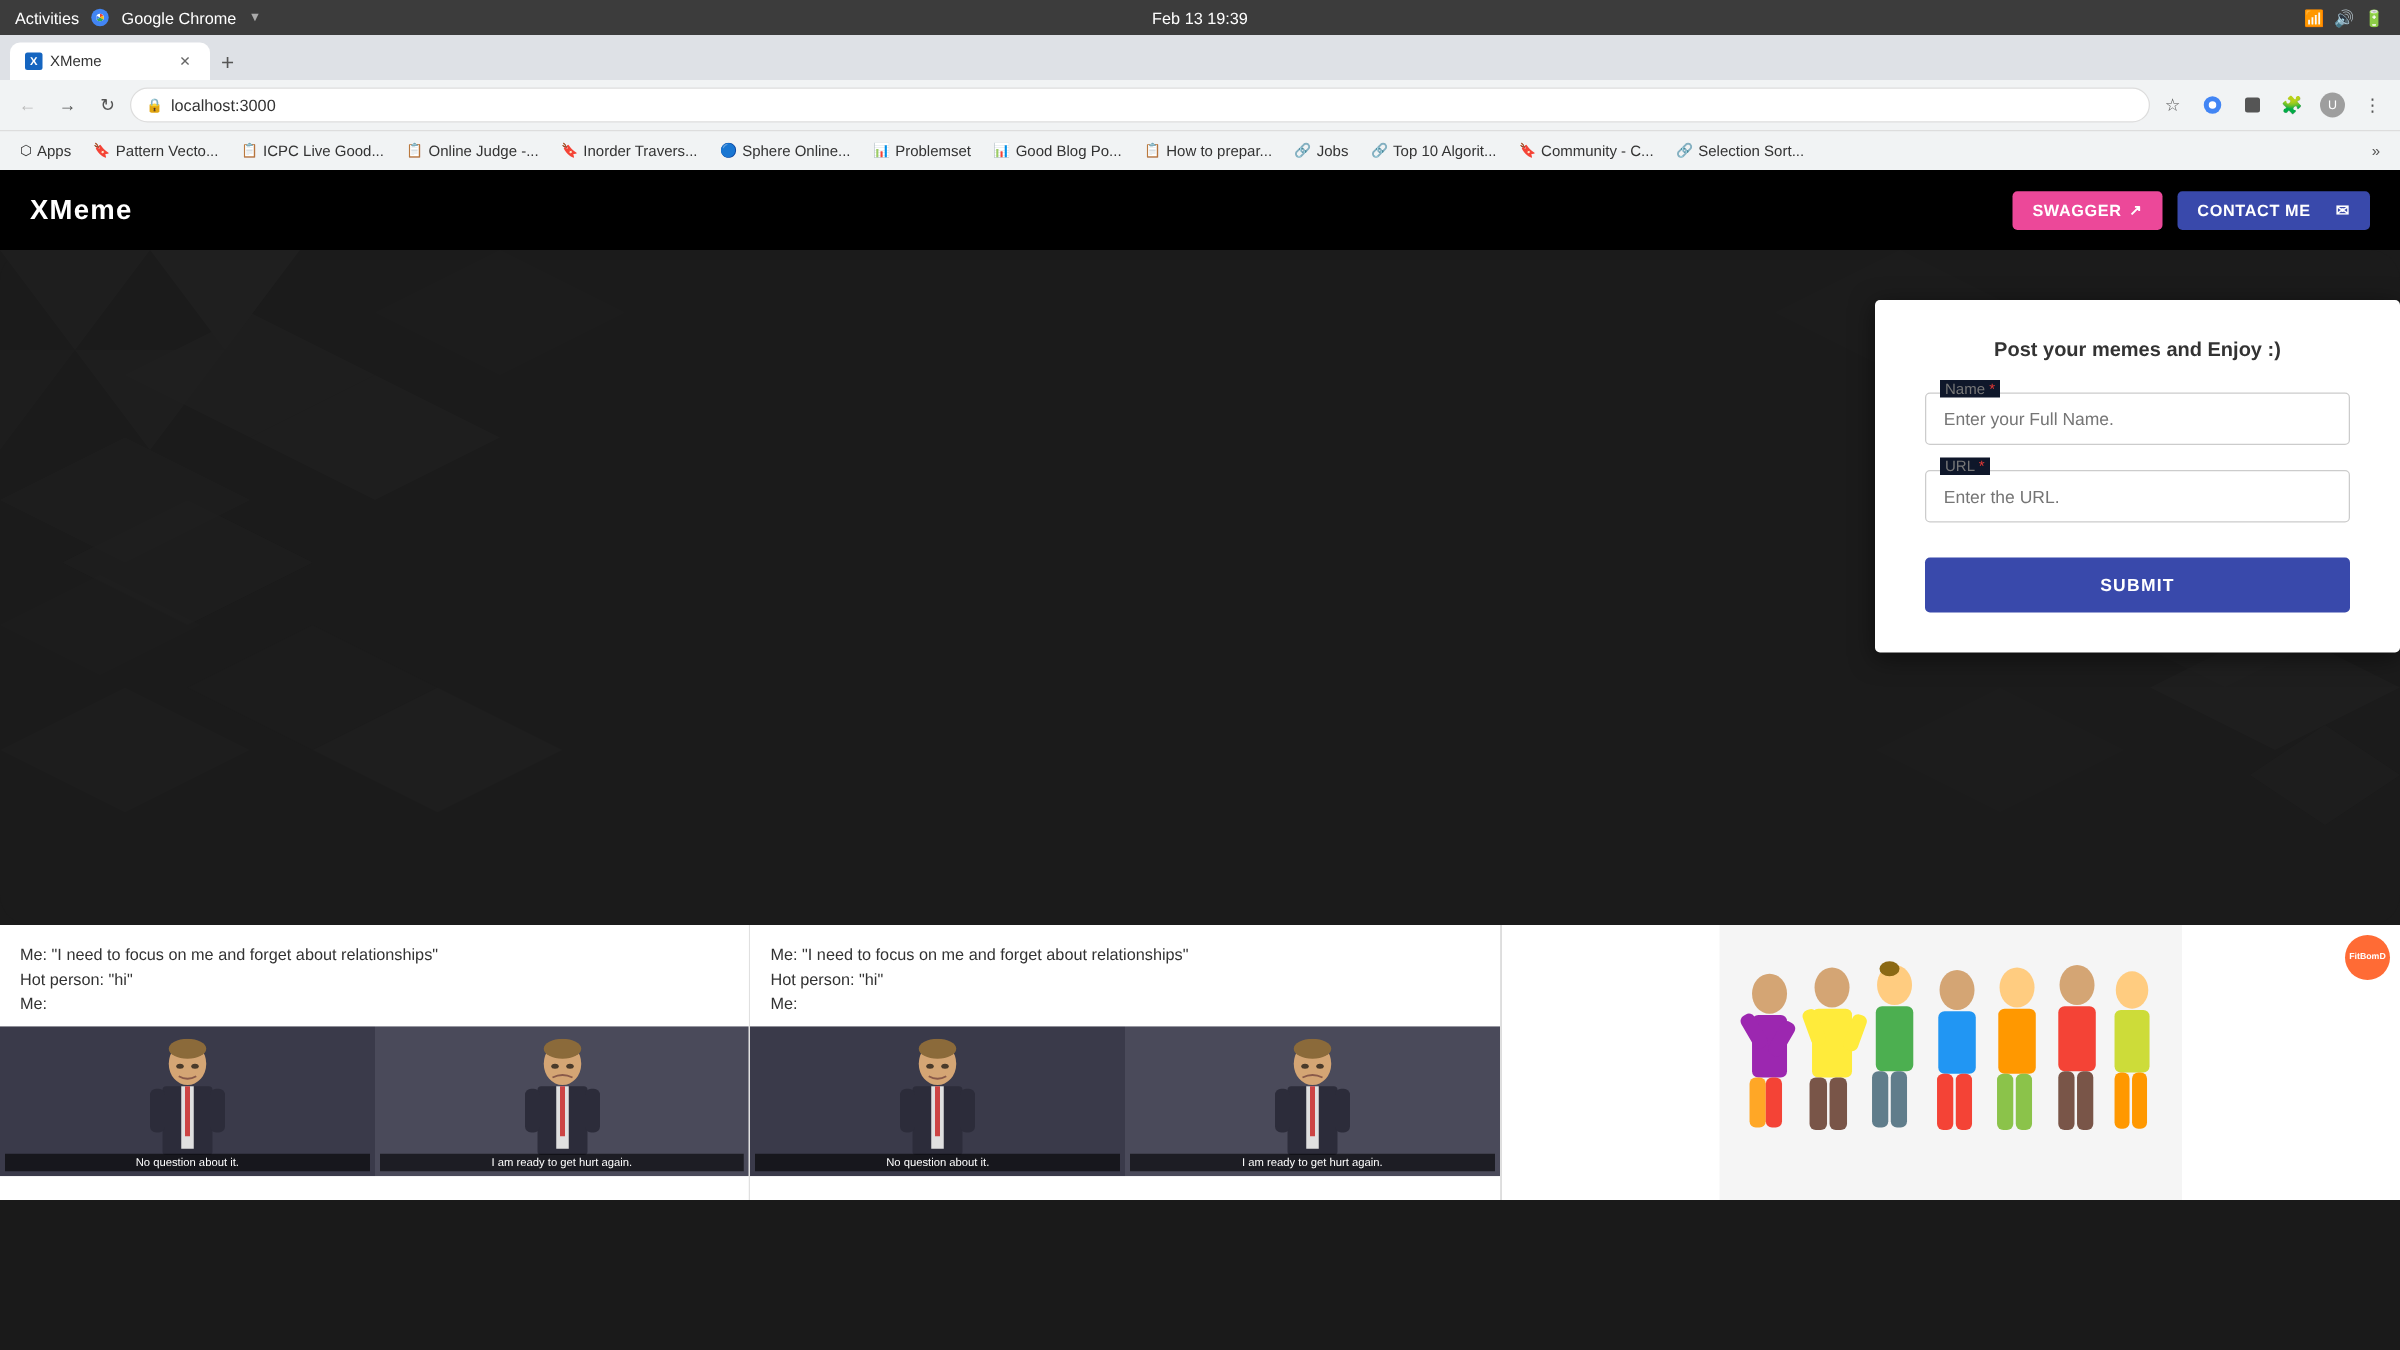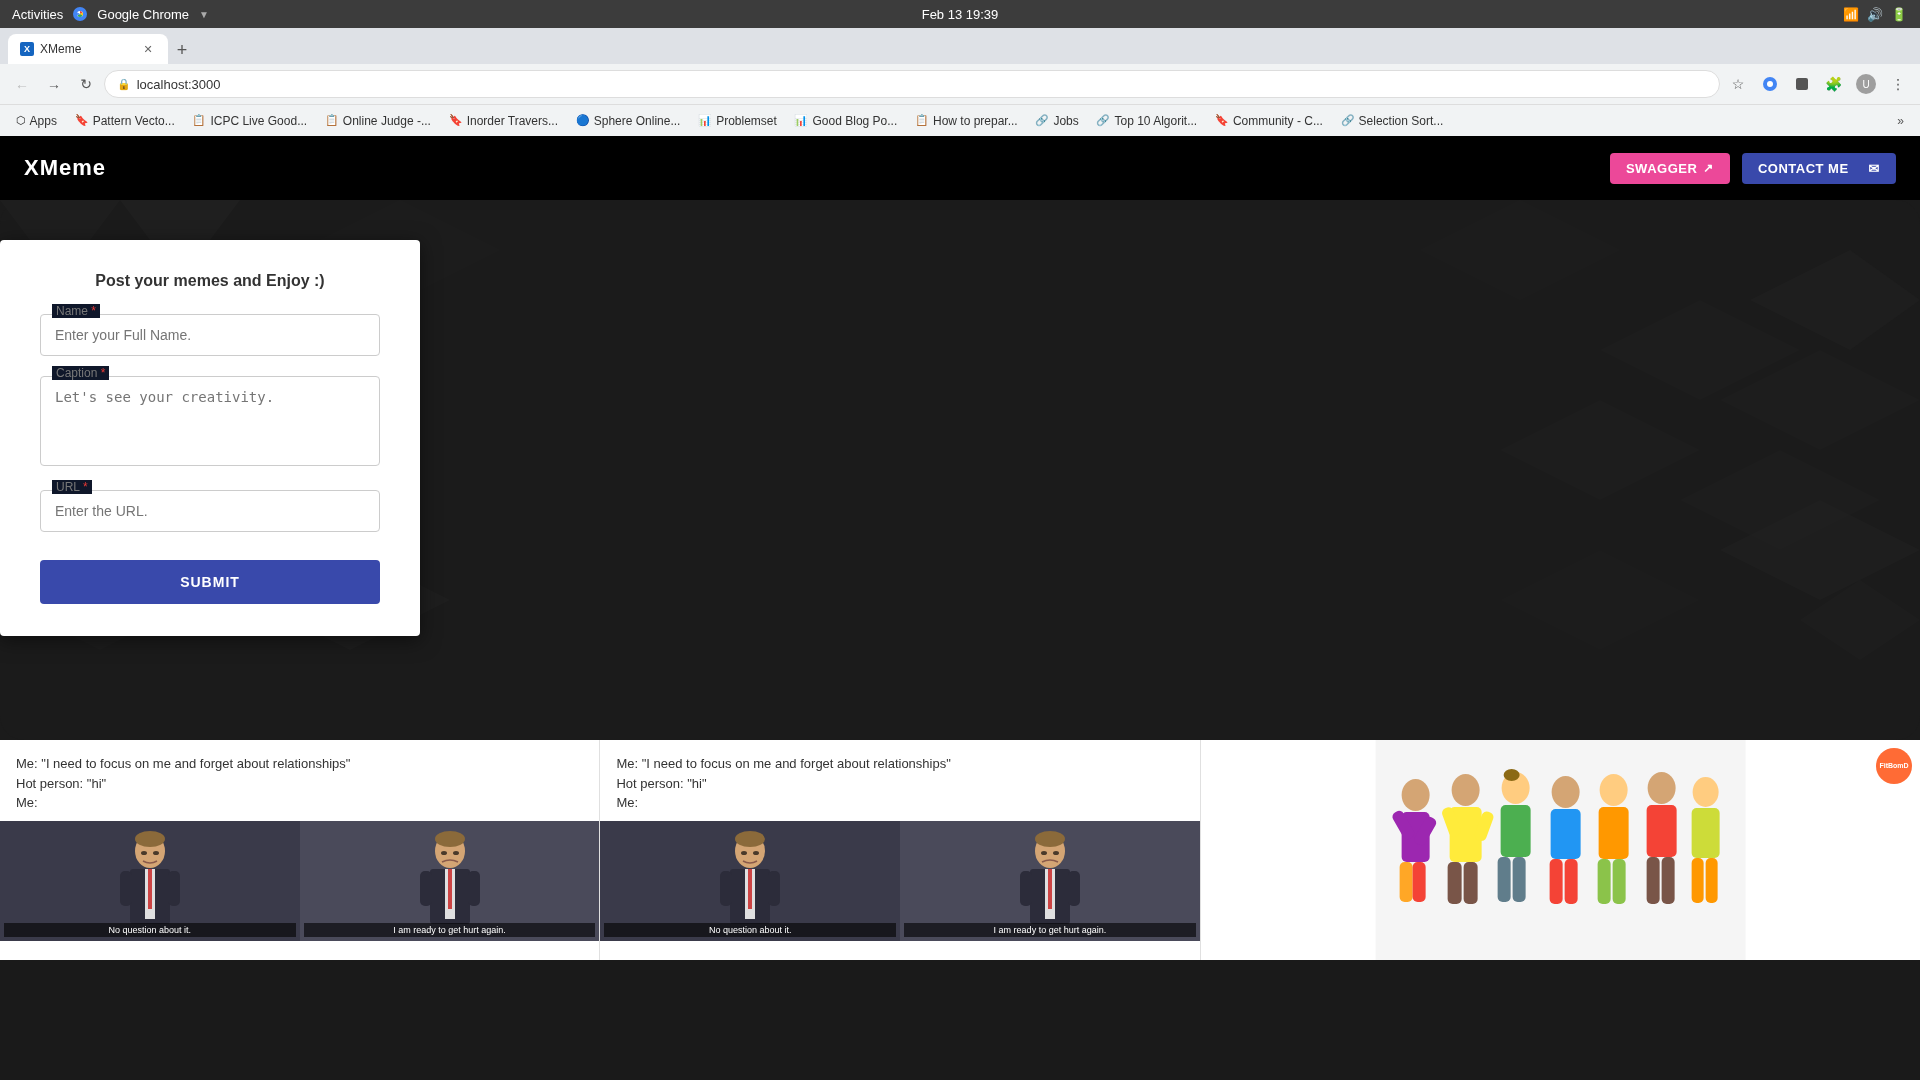--- a/index.html
+++ b/index.html
@@ -210,21 +210,21 @@
       letter-spacing: 0.5px;
     }
 
     
     .main-content {
       min-height: 540px;
       background: #1a1a1a;
       position: relative;
       display: flex;
       flex-direction: column;
-      align-items: flex-start;
+      align-items: flex-end;
       justify-content: flex-start;
       padding-top: 40px;
       border-radius: 24px;
     }
 
     
     .bg-svg {
       position: absolute;
       top: 0; left: 0; width: 100%; height: 100%;
       opacity: 0.5;
@@ -472,27 +472,20 @@
     <div class="form-title">Post your memes and Enjoy :)</div>
 
     <div class="form-field">
       <label class="form-label">
         <span>Name</span>
         <span class="required">*</span>
       </label>
       <input class="form-input" type="text" placeholder="Enter your Full Name." style="">
     </div>
 
-    <div class="form-field">
-      <label class="form-label">
-        <span>Caption</span>
-        <span class="required">*</span>
-      </label>
-      <textarea class="form-textarea" placeholder="Let's see your creativity." style=""></textarea>
-    </div>
 
     <div class="form-field">
       <label class="form-label">
         <span>URL</span>
         <span class="required">*</span>
       </label>
       <input class="form-input" type="text" placeholder="Enter the URL." style="">
     </div>
 
     <button class="btn-submit">

